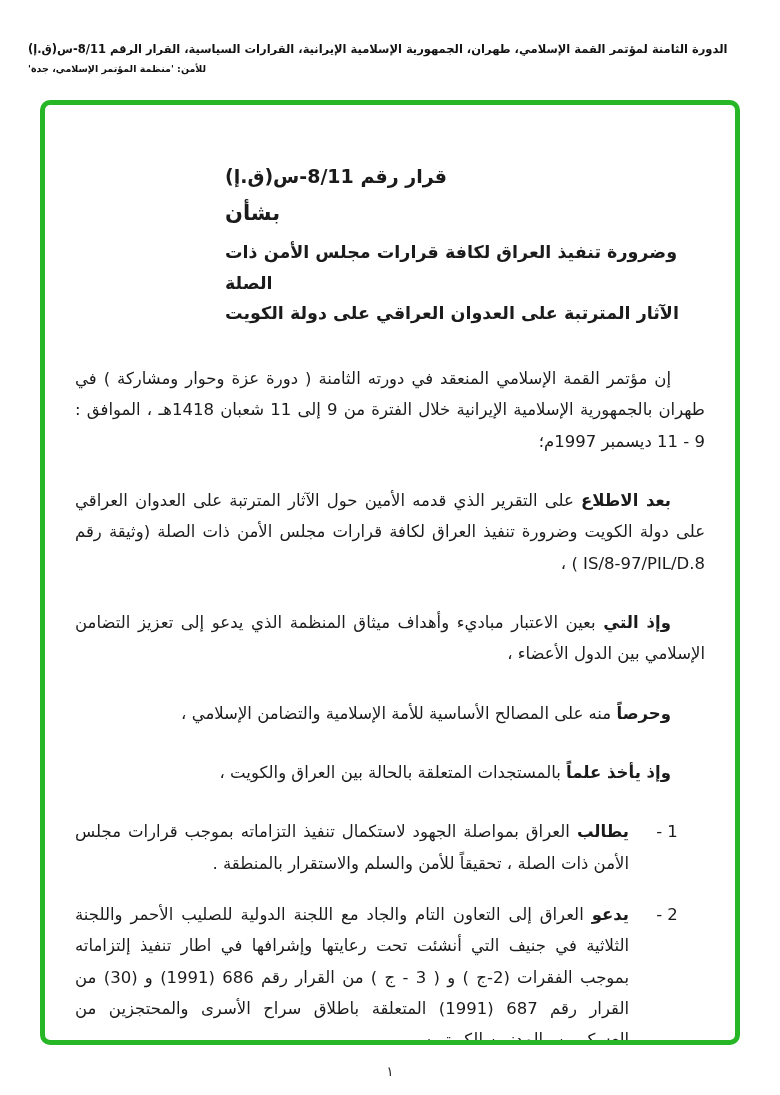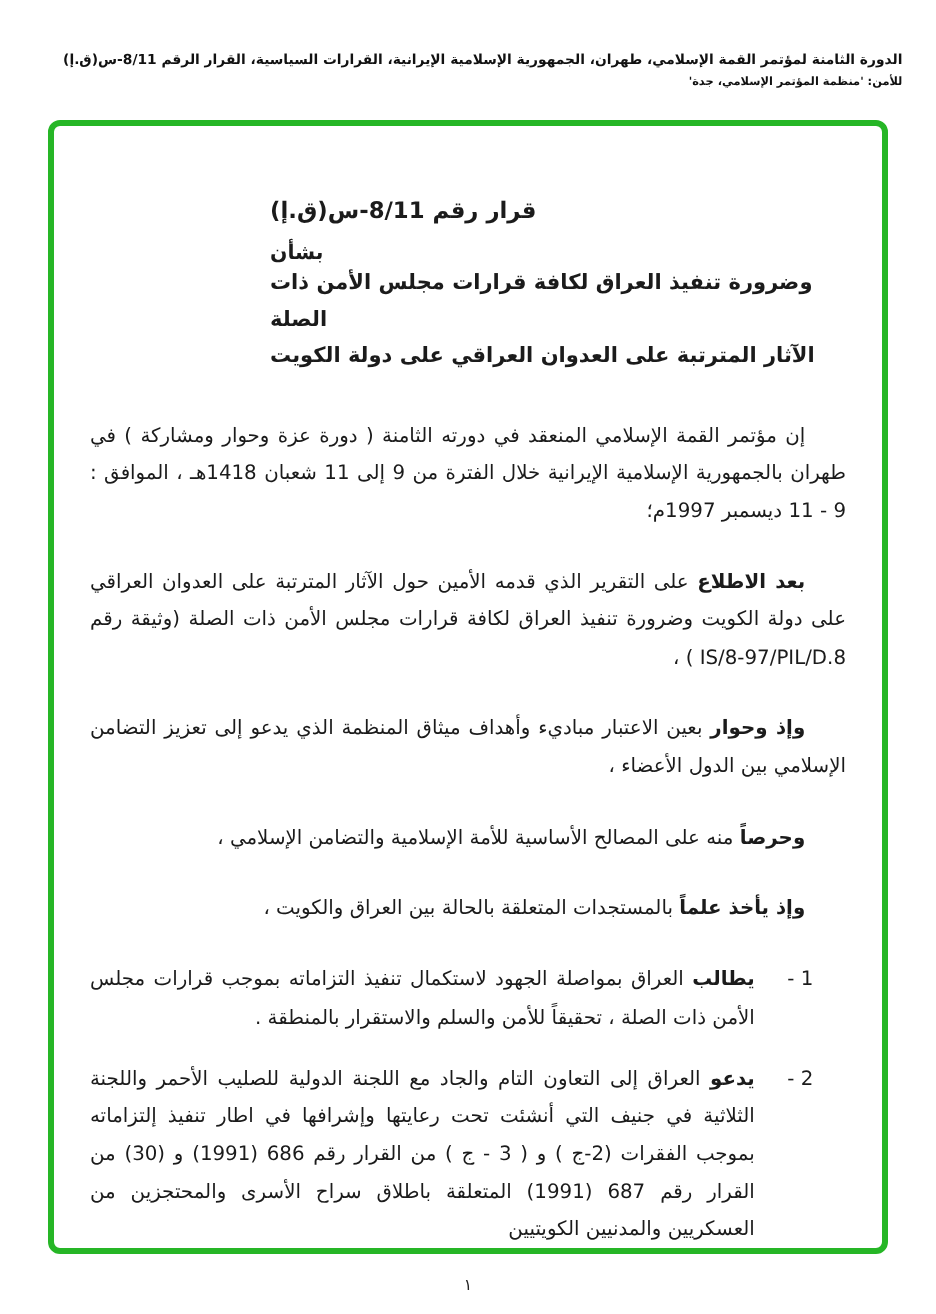--- a/index.html
+++ b/index.html
@@ -14,42 +14,42 @@
     position:relative;
     width:780px;height:1095px;
     margin:0 auto;
     background:var(--paper);
     color:var(--ink);
     direction:rtl;
     overflow:hidden;
   }
   .doc-header{
     position:absolute;top:42px;left:28px;right:28px;
-    text-align:right;font-weight:bold;color:#111;
+    text-align:left;font-weight:bold;color:#111;
   }
   .header-line1{font-size:11.5px;white-space:nowrap;}
   .header-line2{font-size:9.5px;margin-top:7px;}
   .green-box{
     position:absolute;top:100px;left:40px;
     width:700px;height:945px;
     border:5px solid var(--green);
     border-radius:10px;
     background:var(--paper);
     padding:60px 30px 10px 30px;
     overflow:hidden;
   }
   .heading-block{
     direction:rtl;
     text-align:left;
     margin-left:150px;
     font-weight:bold;
     margin-bottom:34px;
   }
   .res-title{font-size:19px;margin-bottom:14px;}
-  .res-regarding{font-size:17px;margin-bottom:0;}
+  .res-regarding{font-size:21px;margin-bottom:12px;}
   .res-subject{font-size:17.5px;line-height:1.75;}
   .clause{
     font-size:16.5px;
     line-height:1.9;
     text-align:justify;
     text-indent:34px;
     margin-bottom:28px;
   }
   .clause strong,.item-text strong{font-weight:bold;}
   .item{
@@ -91,21 +91,21 @@
       <div class="res-title">قرار رقم 8/11-س(ق.إ)</div>
       <div class="res-regarding">بشأن</div>
       <div class="res-subject">وضرورة تنفيذ العراق لكافة قرارات مجلس الأمن ذات الصلة</div>
       <div class="res-subject">الآثار المترتبة على العدوان العراقي على دولة الكويت</div>
     </div>
 
     <p class="clause"><span>إن مؤتمر القمة الإسلامي المنعقد في دورته الثامنة ( دورة عزة وحوار ومشاركة ) في طهران بالجمهورية الإسلامية الإيرانية خلال الفترة من 9 إلى 11 شعبان 1418هـ ، الموافق : 9 - 11 ديسمبر 1997م؛</span></p>
 
     <p class="clause"><strong>بعد الاطلاع</strong> <span>على التقرير الذي قدمه الأمين حول الآثار المترتبة على العدوان العراقي على دولة الكويت وضرورة تنفيذ العراق لكافة قرارات مجلس الأمن ذات الصلة (وثيقة رقم IS/8-97/PIL/D.8 ) ،</span></p>
 
-    <p class="clause"><strong>وإذ وحوار</strong> <span>بعين الاعتبار مباديء وأهداف ميثاق المنظمة الذي يدعو إلى تعزيز التضامن الإسلامي بين الدول الأعضاء ،</span></p>
+    <p class="clause"><strong>وإذ التي</strong> <span>بعين الاعتبار مباديء وأهداف ميثاق المنظمة الذي يدعو إلى تعزيز التضامن الإسلامي بين الدول الأعضاء ،</span></p>
 
     <p class="clause"><strong>وحرصاً</strong> <span>منه على المصالح الأساسية للأمة الإسلامية والتضامن الإسلامي ،</span></p>
 
     <p class="clause"><strong>وإذ يأخذ علماً</strong> <span>بالمستجدات المتعلقة بالحالة بين العراق والكويت ،</span></p>
 
     <div class="item">
       <span class="item-num">1 -</span>
       <p class="item-text"><strong>يطالب</strong> <span>العراق بمواصلة الجهود لاستكمال تنفيذ التزاماته بموجب قرارات مجلس الأمن ذات الصلة ، تحقيقاً للأمن والسلم والاستقرار بالمنطقة .</span></p>
     </div>
 

